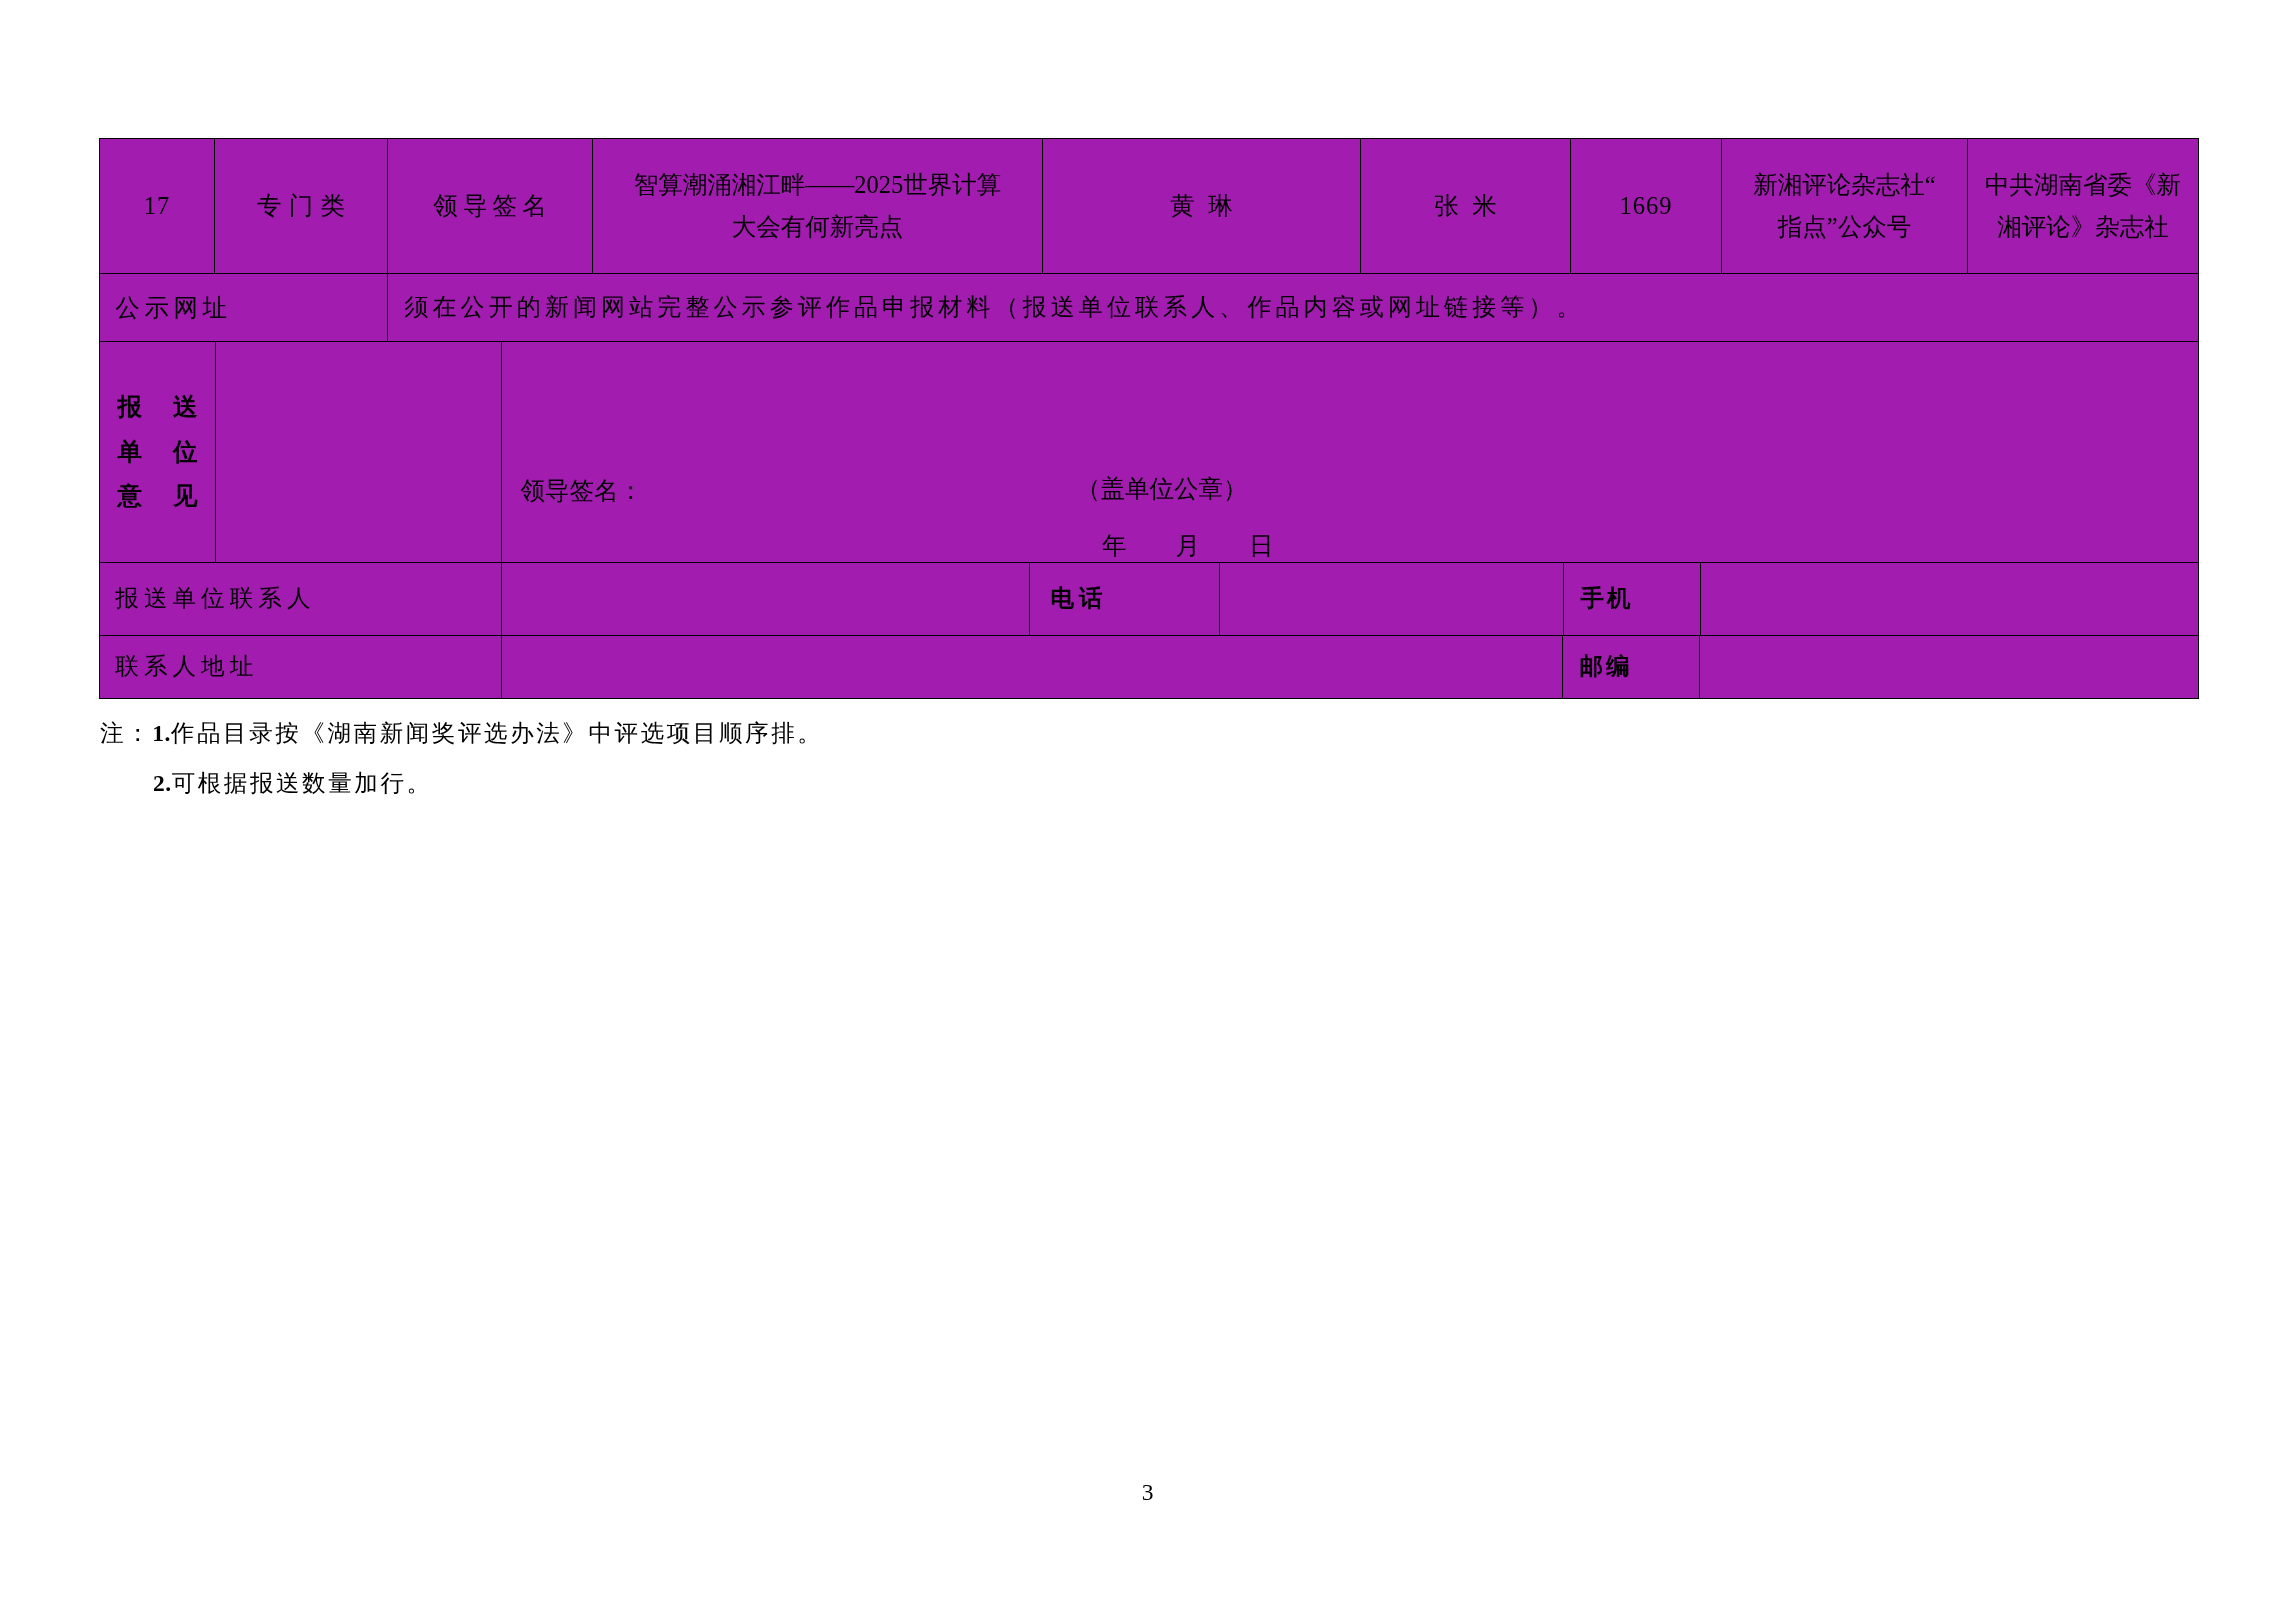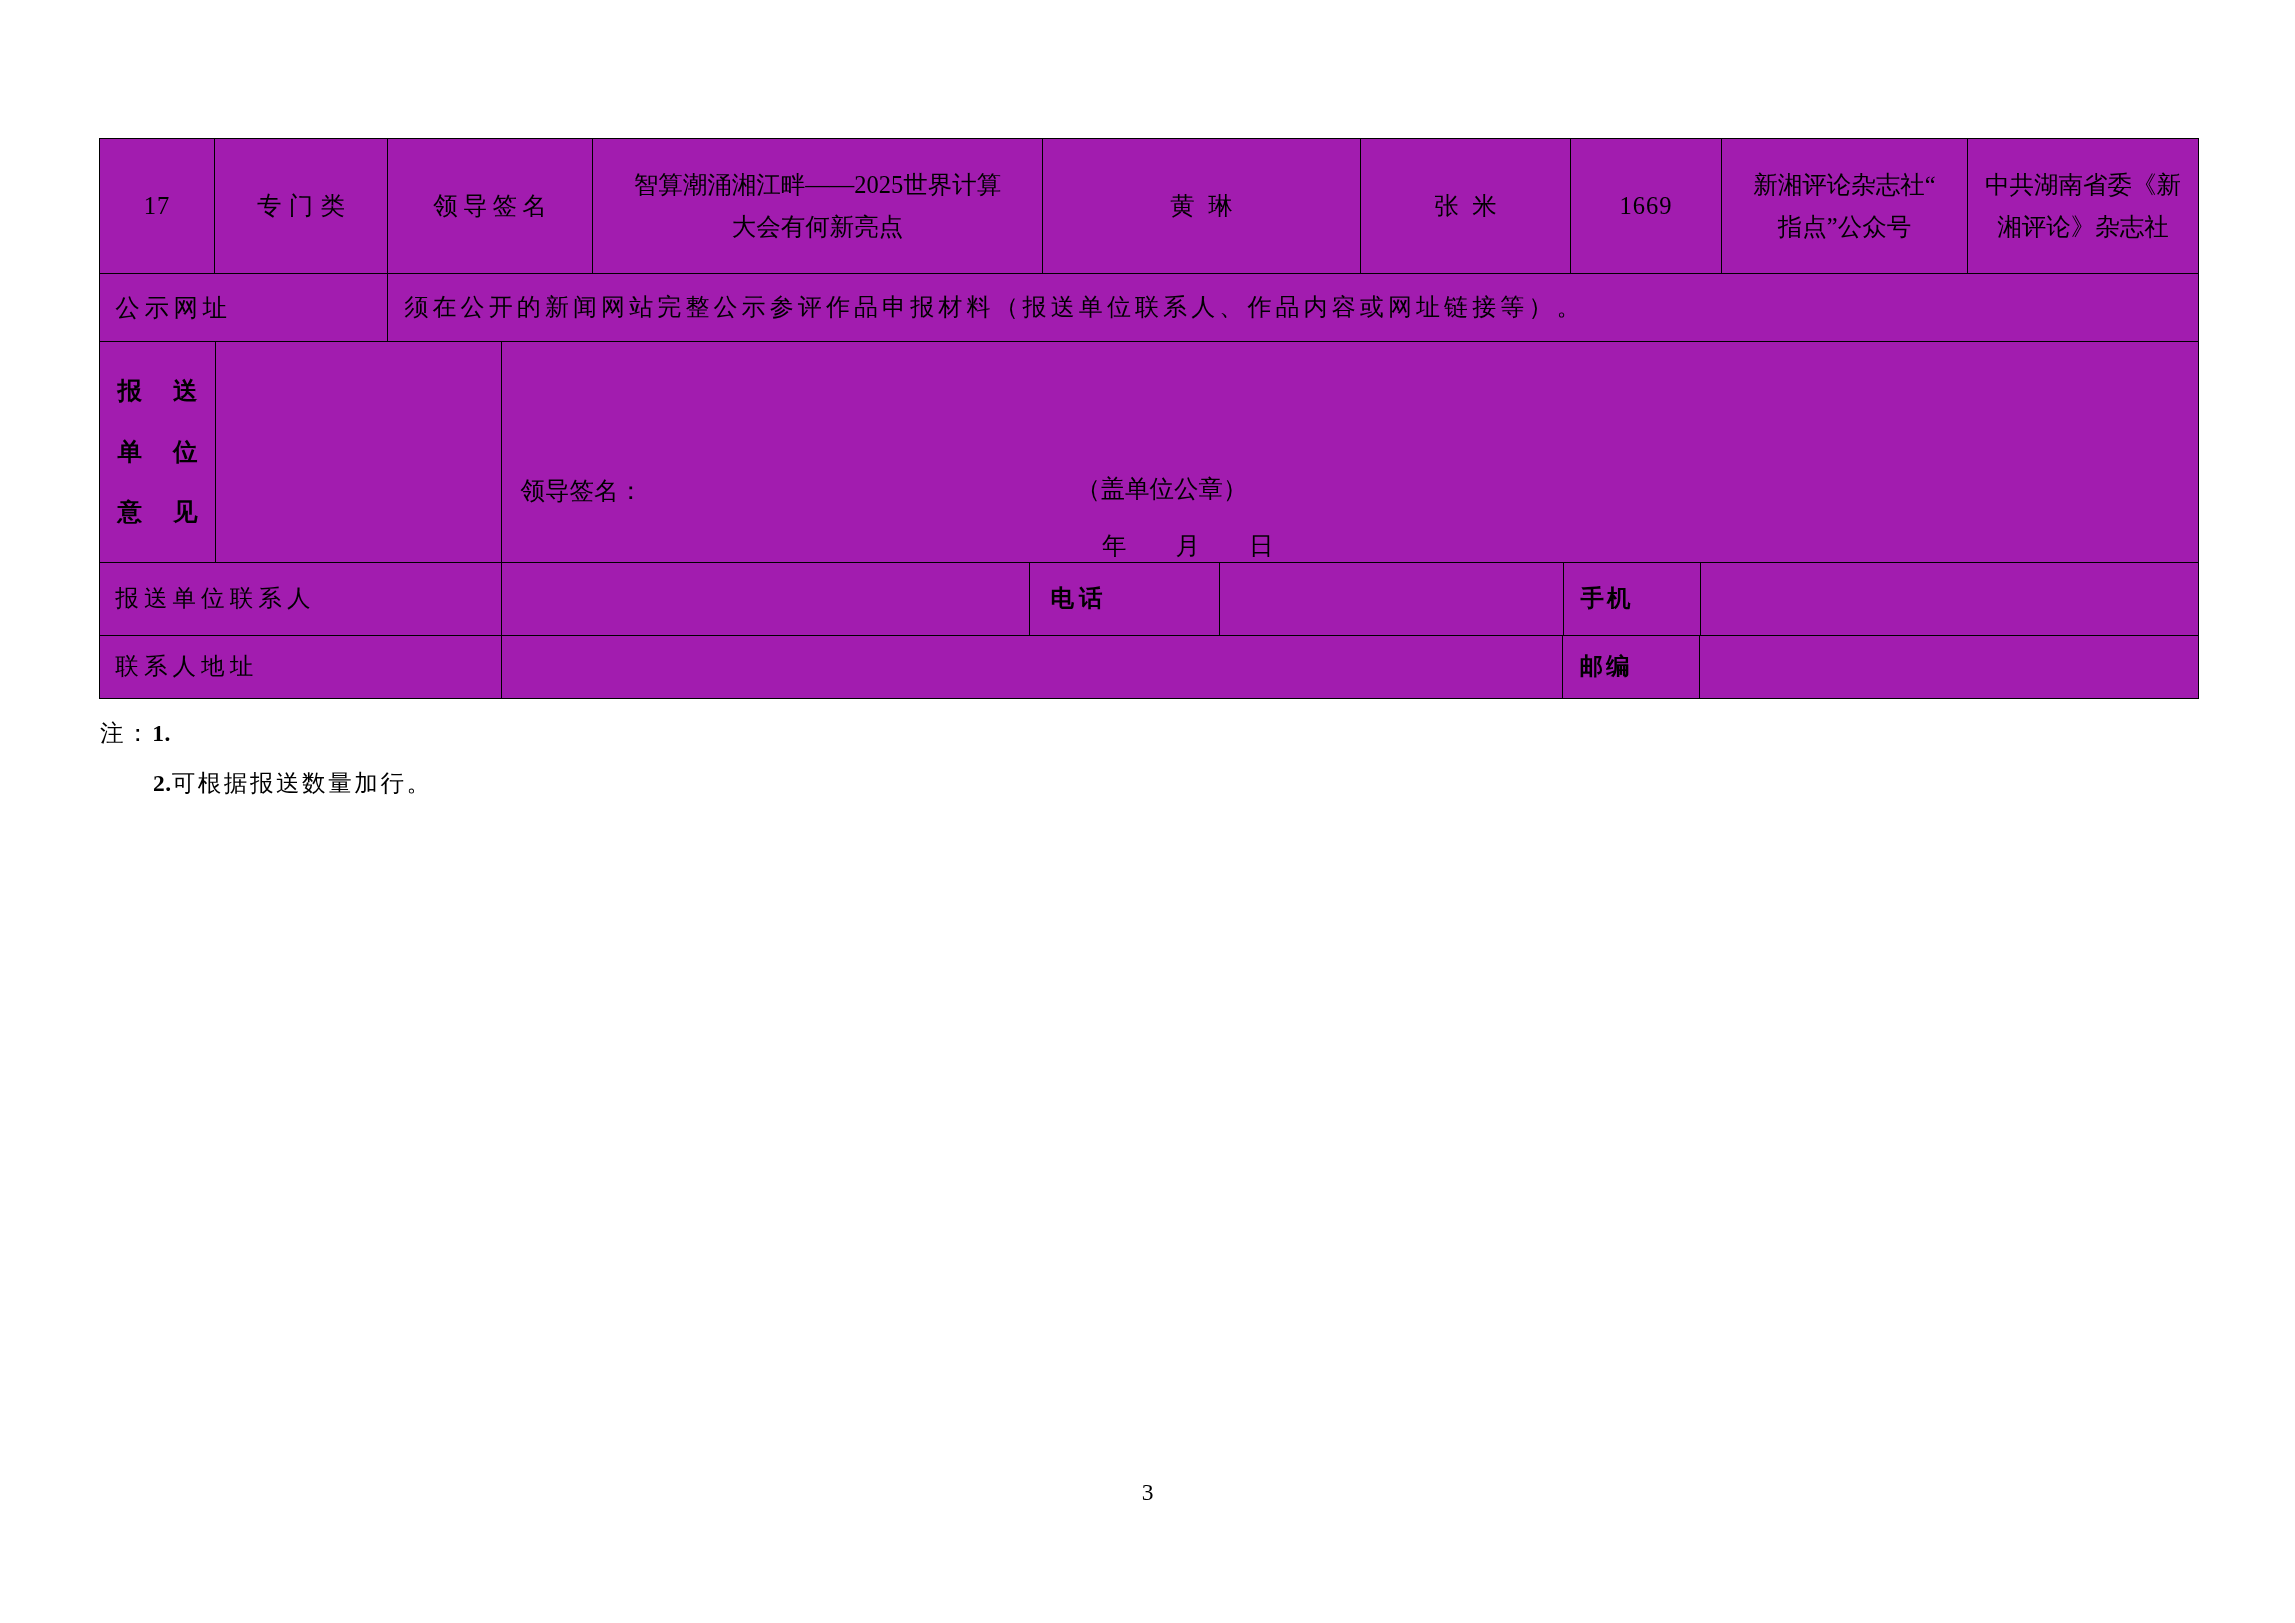--- a/index.html
+++ b/index.html
@@ -37,21 +37,21 @@
   .w-outlet{width:246px;}
   .w-unit{flex:1 1 auto;}
   .two-line{line-height:42px;font-size:24.5px;}
 
   
   .w-urllabel{width:288px;padding-left:15.3px;letter-spacing:4.6px;}
   .w-urltext{flex:1 1 auto;padding-left:16.4px;letter-spacing:4.1px;font-size:24px;}
 
   
   .w-oplabel{width:116px;}
-  .op-lines{display:flex;flex-direction:column;justify-content:center;gap:36px;height:100%;}
+  .op-lines{display:flex;flex-direction:column;justify-content:center;gap:20px;height:100%;}
   .op-line{width:80px;text-align:justify;text-align-last:justify;font-weight:bold;font-size:24.5px;line-height:24.5px;}
   .w-opempty{width:286px;}
   .w-sign{flex:1 1 auto;position:relative;}
   .sign-label{position:absolute;left:18.4px;top:132px;font-size:24.5px;}
   .seal-note{position:absolute;left:574px;top:130px;font-size:24.5px;}
   .date-line{position:absolute;left:600px;top:187px;font-size:24.5px;white-space:pre;}
 
   
   .w-contactlabel{width:402px;padding-left:15.3px;letter-spacing:5.1px;font-weight:normal;font-size:23.5px;}
   .w-contactval{width:528px;}
@@ -132,20 +132,20 @@
     <div class="trow r-address">
       <div class="cell left w-contactlabel">联系人地址</div>
       <div class="cell w-addrval"></div>
       <div class="cell left w-mobilelabel">邮编</div>
       <div class="cell w-lastval"></div>
     </div>
 
   </div>
 
   <div class="notes">
-    <div class="note-line"><span>注：</span><span class="num">1.</span></div>
+    <div class="note-line"><span>注：</span><span class="num">1.</span><span>作品目录按《湖南新闻奖评选办法》中评选项目顺序排。</span></div>
     <div class="note-line note-indent"><span class="num">2.</span><span>可根据报送数量加行。</span></div>
   </div>
 
   <div class="page-number">3</div>
 
 </div>
 
 
 </body></html>

